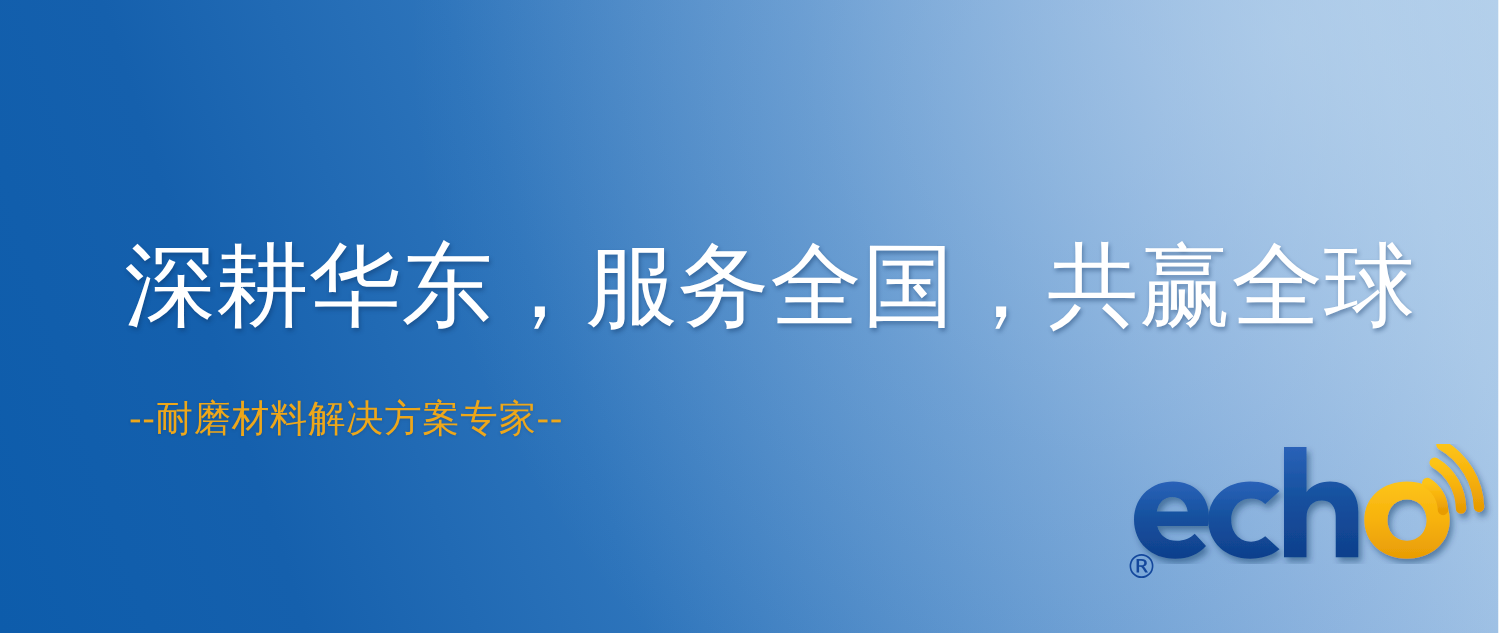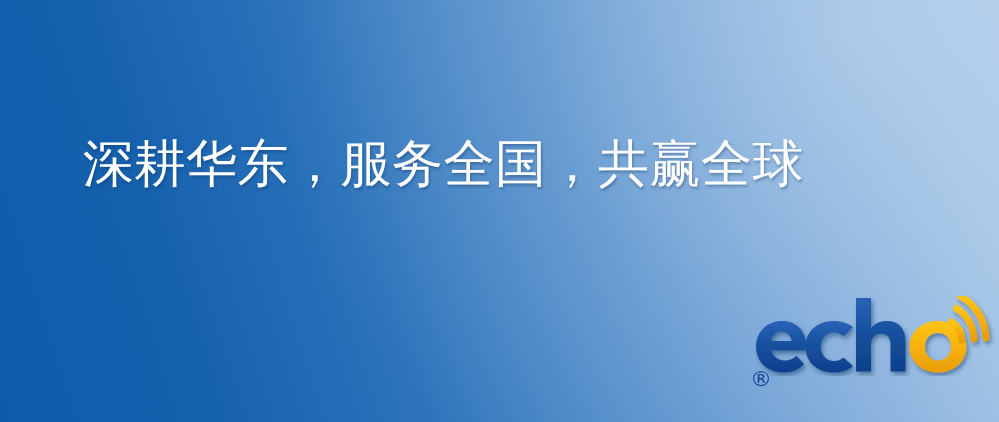--- a/index.html
+++ b/index.html
@@ -45,24 +45,24 @@
     left: 0;
     top: 0;
     width: 999px;
     height: 422px;
     z-index: 2;
   }
 
   .headline {
     position: absolute;
     left: 83px;
-    top: 138px;
+    top: 160px;
     margin: 0;
     font-family: "DejaVu Serif", "Liberation Serif", serif;
-    font-size: 51px;
+    font-size: 61px;
     line-height: 1.02;
     font-weight: 400;
     color: #ffffff;
     letter-spacing: 0.5px;
     white-space: nowrap;
     text-shadow: 1px 2px 3px rgba(10, 45, 90, 0.38);
   }
 
   .subtitle {
     position: absolute;
@@ -127,20 +127,21 @@
 </style>
 </head>
 <body>
 
 <div class="banner">
 
   <div class="content">
 
     <h1 class="headline">深耕华东，服务全国，共赢全球</h1>
 
+    <p class="subtitle">--耐磨材料解决方案专家--</p>
 
     <div class="logo">
 
       <svg class="logo-mark" viewBox="0 0 251 80" xmlns="http://www.w3.org/2000/svg">
         <defs>
           <filter id="logoShadow" x="-20%" y="-20%" width="150%" height="160%">
             <feDropShadow dx="2" dy="3" stdDeviation="2.2" flood-color="#0b2a56" flood-opacity="0.45"></feDropShadow>
           </filter>
           <linearGradient id="blueGrad" x1="0" y1="0" x2="0" y2="1">
             <stop offset="0%" stop-color="#2a62b8"></stop>

